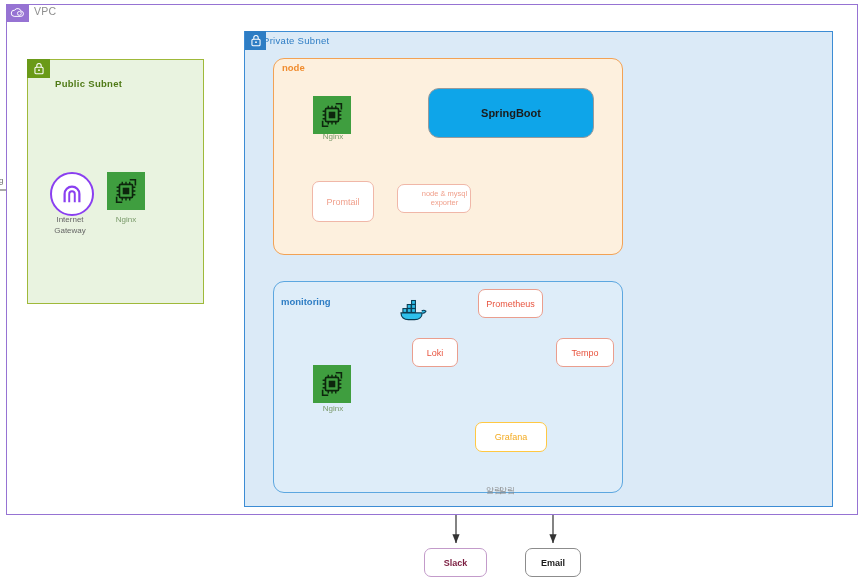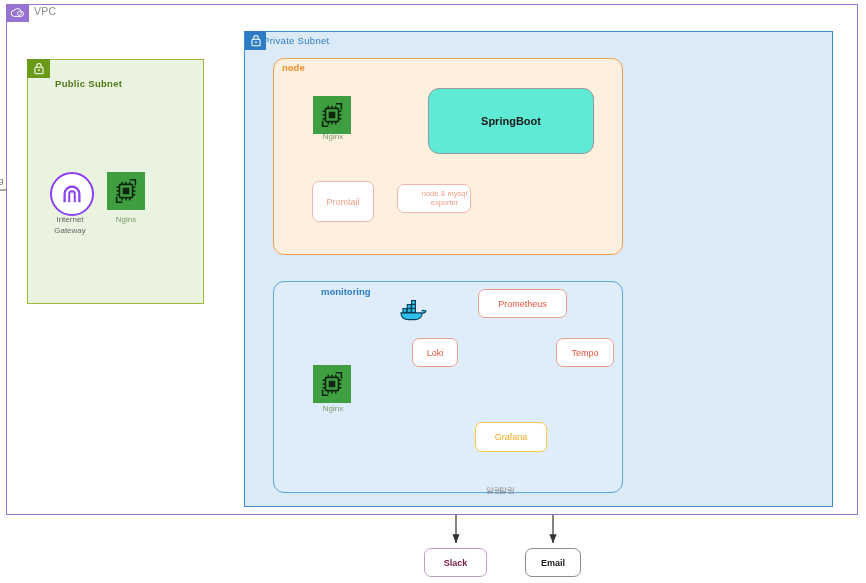--- a/index.html
+++ b/index.html
@@ -109,25 +109,24 @@
   
   #monitoring-box {
     left: 273px; top: 281px;
     width: 350px; height: 212px;
     border: 1.4px solid #5ca7e0;
     border-radius: 11px;
     background: #deedf9;
   }
   #monitoring-label {
     position: absolute;
-    left: 281px; top: 286px;
+    left: 281px; top: 296px;
     font-size: 9.5px;
     font-weight: bold;
     color: #2e7dc4;
-    margin-left: 40px;
   }
   
   .svc {
     border-radius: 7px;
     background: #ffffff;
     font-size: 9px;
   }
   .svc-coral {
     border: 1.2px solid #ea9e8e;
     color: #e8543f;
@@ -146,32 +145,32 @@
     color: #7b1c3f;
     font-weight: bold;
   }
   .svc-gray {
     border: 1.3px solid #8c8c8c;
     color: #1b1b1b;
     font-weight: bold;
   }
   #springboot-node {
     left: 428px; top: 88px;
-    width: 166px; height: 66px;
+    width: 166px; height: 50px;
     border: 1.4px solid #9a9a9a;
     border-radius: 11px;
-    background: #5eead4;
+    background: #0ea5e9;
     font-size: 11px;
     font-weight: bold;
     color: #1b1b1b;
   }
   #promtail-node  { left: 312px; top: 181px; width: 62px;  height: 41px; }
   #exporter-node  { left: 397px; top: 184px; width: 74px;  height: 29px;
                     line-height: 1.12; font-size: 7.5px; padding-left: 21px; }
-  #prometheus-node{ left: 478px; top: 289px; width: 89px;  height: 29px; }
+  #prometheus-node{ left: 478px; top: 289px; width: 65px;  height: 29px; }
   #loki-node      { left: 412px; top: 338px; width: 46px;  height: 29px; }
   #tempo-node     { left: 556px; top: 338px; width: 58px;  height: 29px; }
   #grafana-node   { left: 475px; top: 408px; width: 72px;  height: 30px; }
   #slack-node     { left: 424px; top: 548px; width: 63px;  height: 29px; }
   #email-node     { left: 525px; top: 548px; width: 56px;  height: 29px; }
   
   .nginx-node {
     position: absolute;
     width: 38px; height: 38px;
     background: #3f9e3f;

